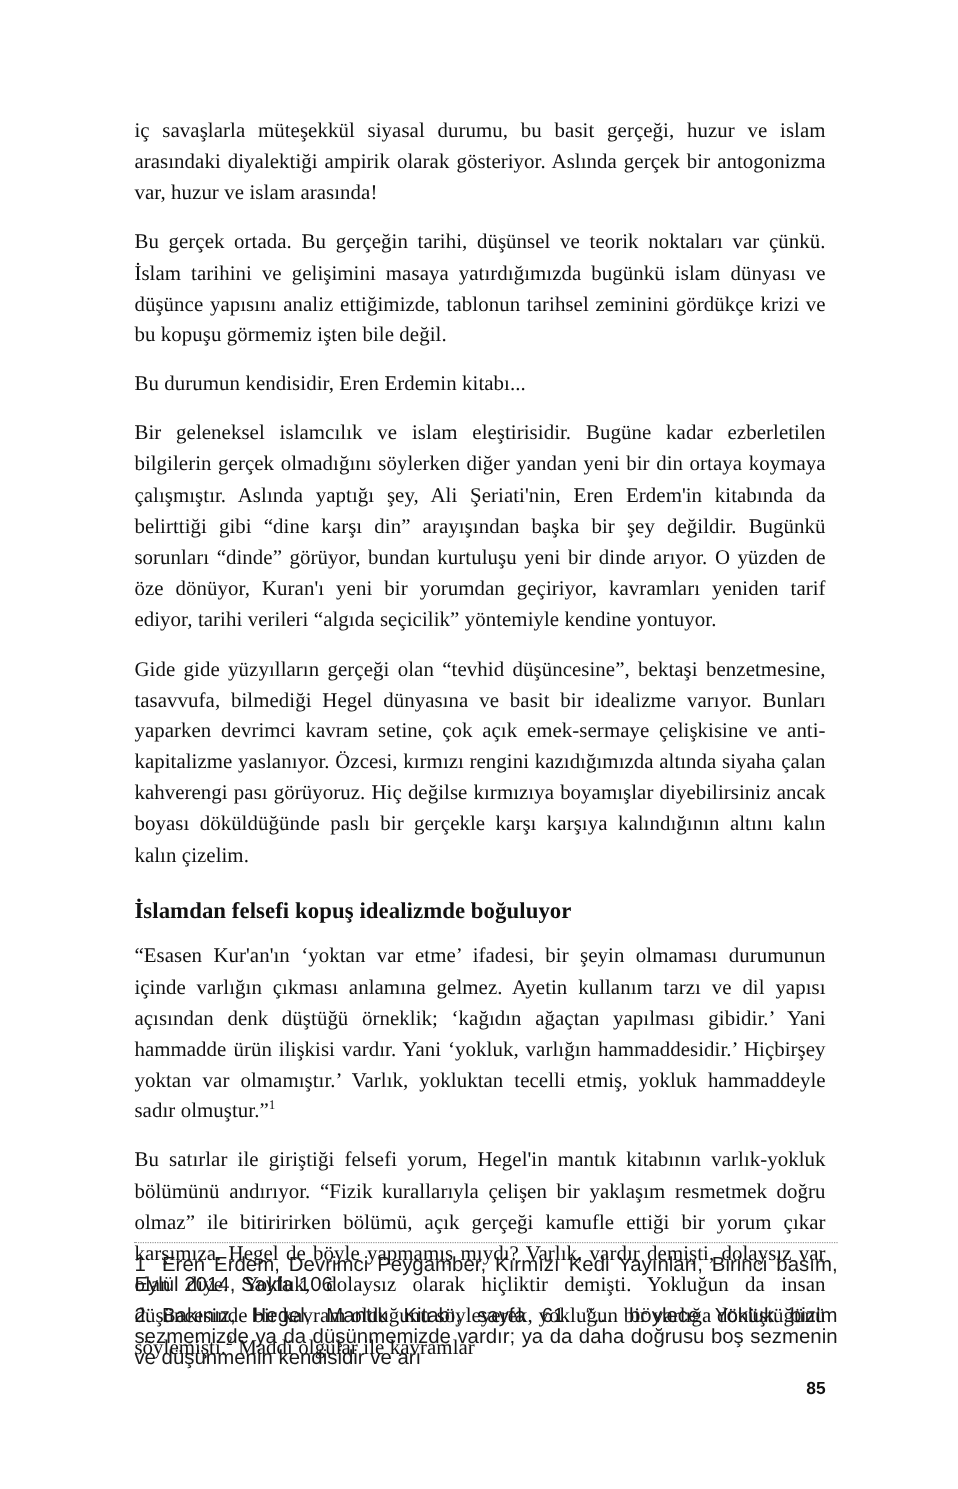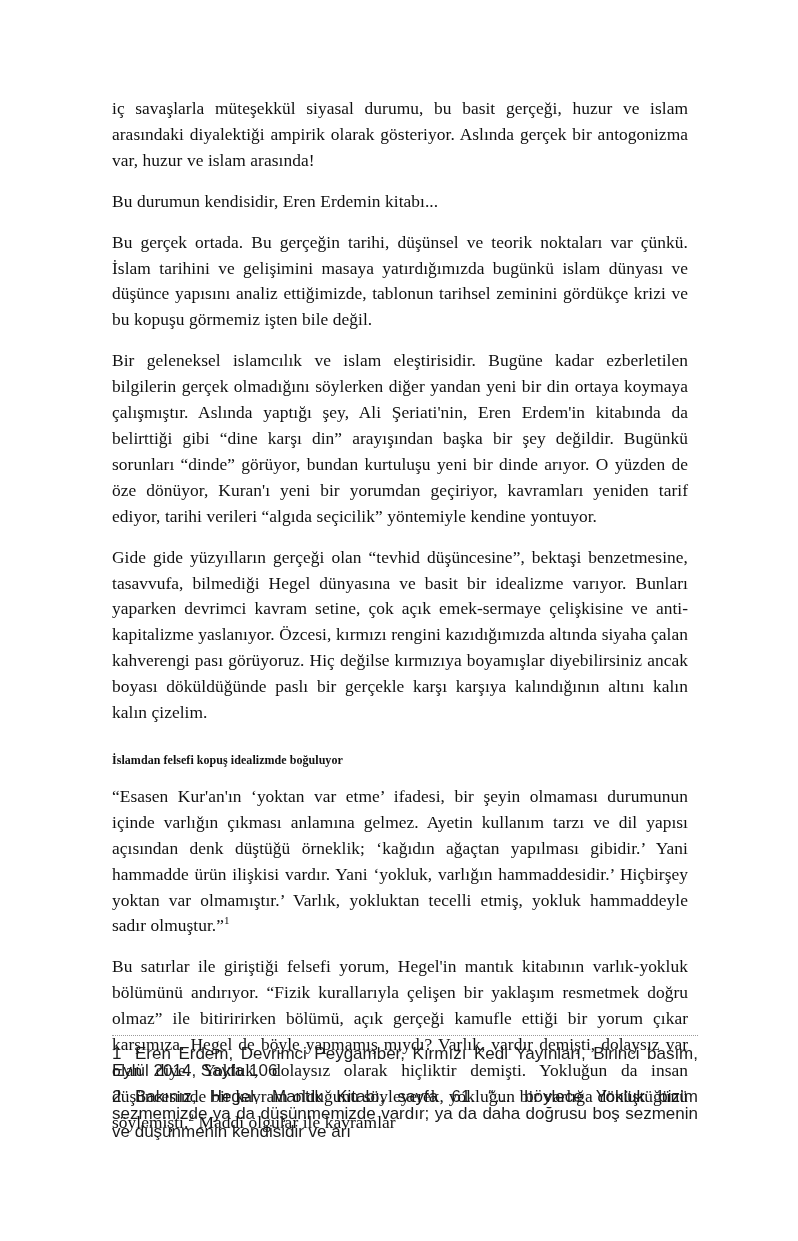--- a/index.html
+++ b/index.html
@@ -37,21 +37,21 @@
     text-justify: inter-word;
     letter-spacing: 0.05px;
     word-spacing: 0.1px;
     hyphens: none;
   }
   p.body-par:last-child {
     margin-bottom: 12px;
   }
   h2.section-heading {
     margin: 22px 0 12px 0;
-    font-size: 12px;
+    font-size: 19px;
     line-height: 24px;
     font-weight: bold;
     text-align: left;
     letter-spacing: 0.05px;
   }
   sup.fn-ref {
     font-size: 11px;
     line-height: 0;
     vertical-align: super;
     font-family: "Liberation Serif", serif;
@@ -97,23 +97,23 @@
 </style>
 </head>
 <body>
 
 <div class="page">
 
   <div class="content">
 
     <p class="body-par">iç savaşlarla müteşekkül siyasal durumu, bu basit gerçeği, huzur ve islam arasındaki diyalektiği ampirik olarak gösteriyor. Aslında gerçek bir antogonizma var, huzur ve islam arasında!</p>
 
+    <p class="body-par">Bu gerçek ortada. Bu gerçeğin tarihi, düşünsel ve teorik noktaları var çünkü. İslam tarihini ve gelişimini masaya yatırdığımızda bugünkü islam dünyası ve düşünce yapısını analiz ettiğimizde, tablonun tarihsel zeminini gördükçe krizi ve bu kopuşu görmemiz işten bile değil.</p>
+
     <p class="body-par">Bu durumun kendisidir, Eren Erdemin kitabı...</p>
-
-    <p class="body-par">Bu gerçek ortada. Bu gerçeğin tarihi, düşünsel ve teorik noktaları var çünkü. İslam tarihini ve gelişimini masaya yatırdığımızda bugünkü islam dünyası ve düşünce yapısını analiz ettiğimizde, tablonun tarihsel zeminini gördükçe krizi ve bu kopuşu görmemiz işten bile değil.</p>
 
     <p class="body-par">Bir geleneksel islamcılık ve islam eleştirisidir. Bugüne kadar ezberletilen bilgilerin gerçek olmadığını söylerken diğer yandan yeni bir din ortaya koymaya çalışmıştır. Aslında yaptığı şey, Ali Şeriati'nin, Eren Erdem'in kitabında da belirttiği gibi “dine karşı din” arayışından başka bir şey değildir. Bugünkü sorunları “dinde” görüyor, bundan kurtuluşu yeni bir dinde arıyor. O yüzden de öze dönüyor, Kuran'ı yeni bir yorumdan geçiriyor, kavramları yeniden tarif ediyor, tarihi verileri “algıda seçicilik” yöntemiyle kendine yontuyor.</p>
 
     <p class="body-par">Gide gide yüzyılların gerçeği olan “tevhid düşüncesine”, bektaşi benzetmesine, tasavvufa, bilmediği Hegel dünyasına ve basit bir idealizme varıyor. Bunları yaparken devrimci kavram setine, çok açık emek-sermaye çelişkisine ve anti-kapitalizme yaslanıyor. Özcesi, kırmızı rengini kazıdığımızda altında siyaha çalan kahverengi pası görüyoruz. Hiç değilse kırmızıya boyamışlar diyebilirsiniz ancak boyası döküldüğünde paslı bir gerçekle karşı karşıya kalındığının altını kalın kalın çizelim.</p>
 
     <h2 class="section-heading">İslamdan felsefi kopuş idealizmde boğuluyor</h2>
 
     <p class="body-par"><span>“Esasen Kur'an'ın ‘yoktan var etme’ ifadesi, bir şeyin olmaması durumunun içinde varlığın çıkması anlamına gelmez. Ayetin kullanım tarzı ve dil yapısı açısından denk düştüğü örneklik; ‘kağıdın ağaçtan yapılması gibidir.’ Yani hammadde ürün ilişkisi vardır. Yani ‘yokluk, varlığın hammaddesidir.’ Hiçbirşey yoktan var olmamıştır.’ Varlık, yokluktan tecelli etmiş, yokluk hammaddeyle sadır olmuştur.”</span><sup class="fn-ref">1</sup></p>
 
     <p class="body-par"><span>Bu satırlar ile giriştiği felsefi yorum, Hegel'in mantık kitabının varlık-yokluk bölümünü andırıyor. “Fizik kurallarıyla çelişen bir yaklaşım resmetmek doğru olmaz” ile bitiririrken bölümü, açık gerçeği kamufle ettiği bir yorum çıkar karşımıza. Hegel de böyle yapmamış mıydı? Varlık, vardır demişti, dolaysız var olan diye. Yokluk, dolaysız olarak hiçliktir demişti. Yokluğun da insan düşüncesinde bir kavram olduğunu söyleyerek, yokluğun bir varlığa dönüştüğünü söylemişti.</span><sup class="fn-ref">2</sup><span> Maddi olgular ile kavramlar</span></p>
@@ -121,14 +121,15 @@
   </div>
 
   <div class="footnote-area">
     <div class="footnote-rule"></div>
 
     <p class="footnote"><span class="fn-num">1</span><span>Eren Erdem, Devrimci Peygamber, Kırmızı Kedi Yayınları, Birinci basım, Eylül 2014, Sayfa 106</span></p>
 
     <p class="footnote"><span class="fn-num">2</span><span>Bakınız, Hegel, Mantık Kitabı, sayfa 61. “… böylece Yokluk bizim sezmemizde ya da düşünmemizde vardır; ya da daha doğrusu boş sezmenin ve düşünmenin kendisidir ve arı</span></p>
   </div>
 
+  <div class="page-number">85</div>
 
 </div>
 
 </body></html>

